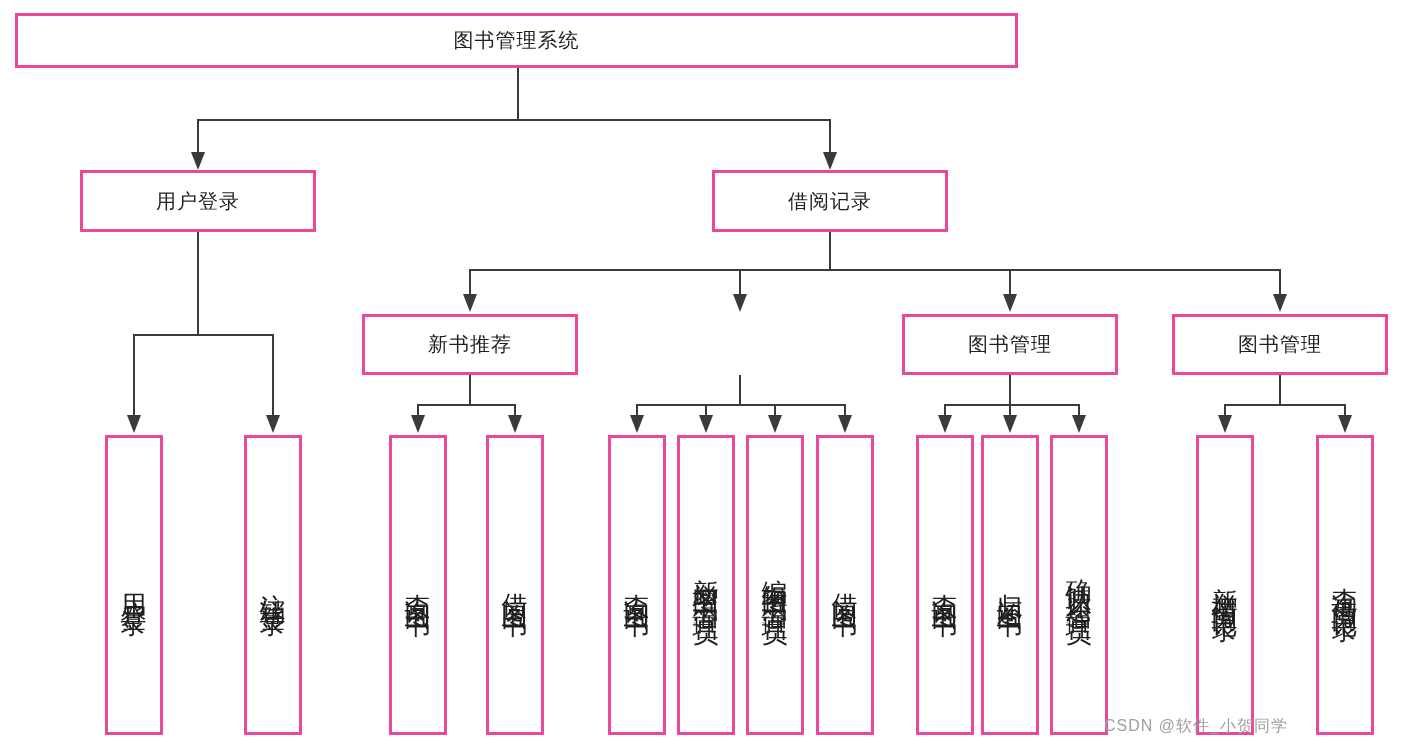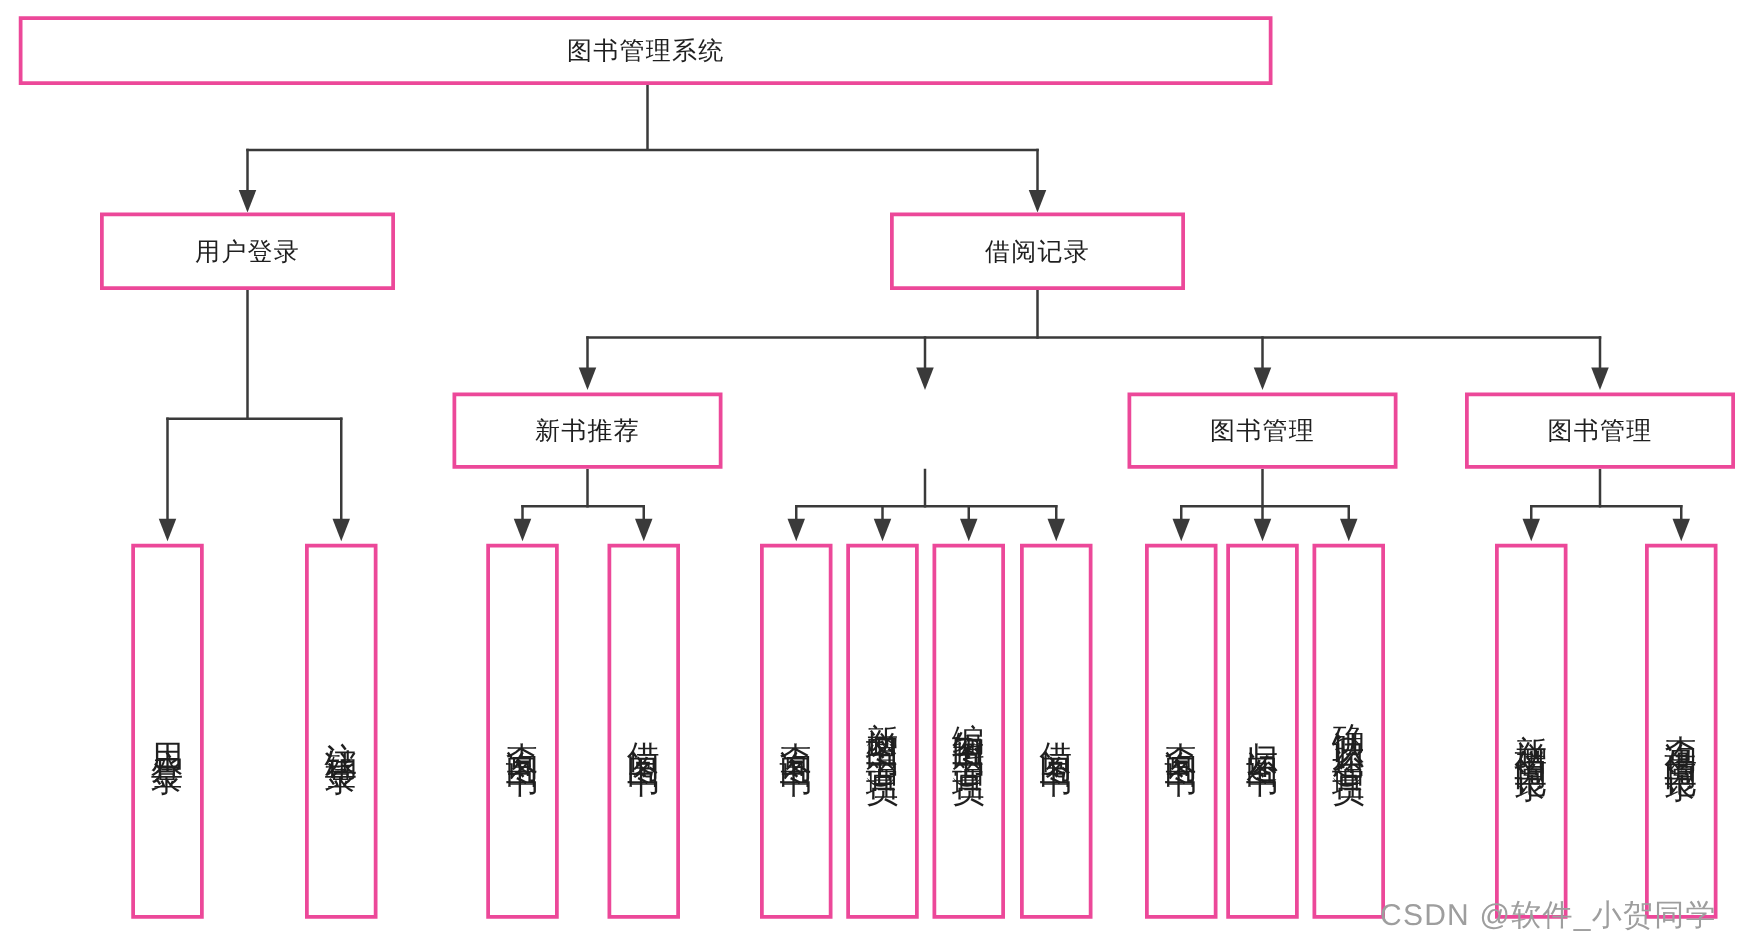--- a/index.html
+++ b/index.html
@@ -15,21 +15,21 @@
     border:3px solid #ec4899;
     display:flex;align-items:center;justify-content:center;text-align:center;
   }
   .nh .lbl{font-size:20px;letter-spacing:1px;white-space:nowrap;}
   .nv .lbl{
     writing-mode:vertical-rl;text-orientation:mixed;
     font-size:26px;letter-spacing:6px;line-height:1;
   }
   .watermark{
     position:absolute;left:1104px;top:716px;
-    font-size:24px;color:#9e9e9e;letter-spacing:1px;white-space:nowrap;
+    font-size:16px;color:#9e9e9e;letter-spacing:1px;white-space:nowrap;
     z-index:5;
   }
 </style>
 </head>
 <body>
 
 <div class="canvas">
 
   <svg class="edges" width="1405" height="747" viewBox="0 0 1405 747" fill="none" stroke="#3a3a3a" stroke-width="2">
 

